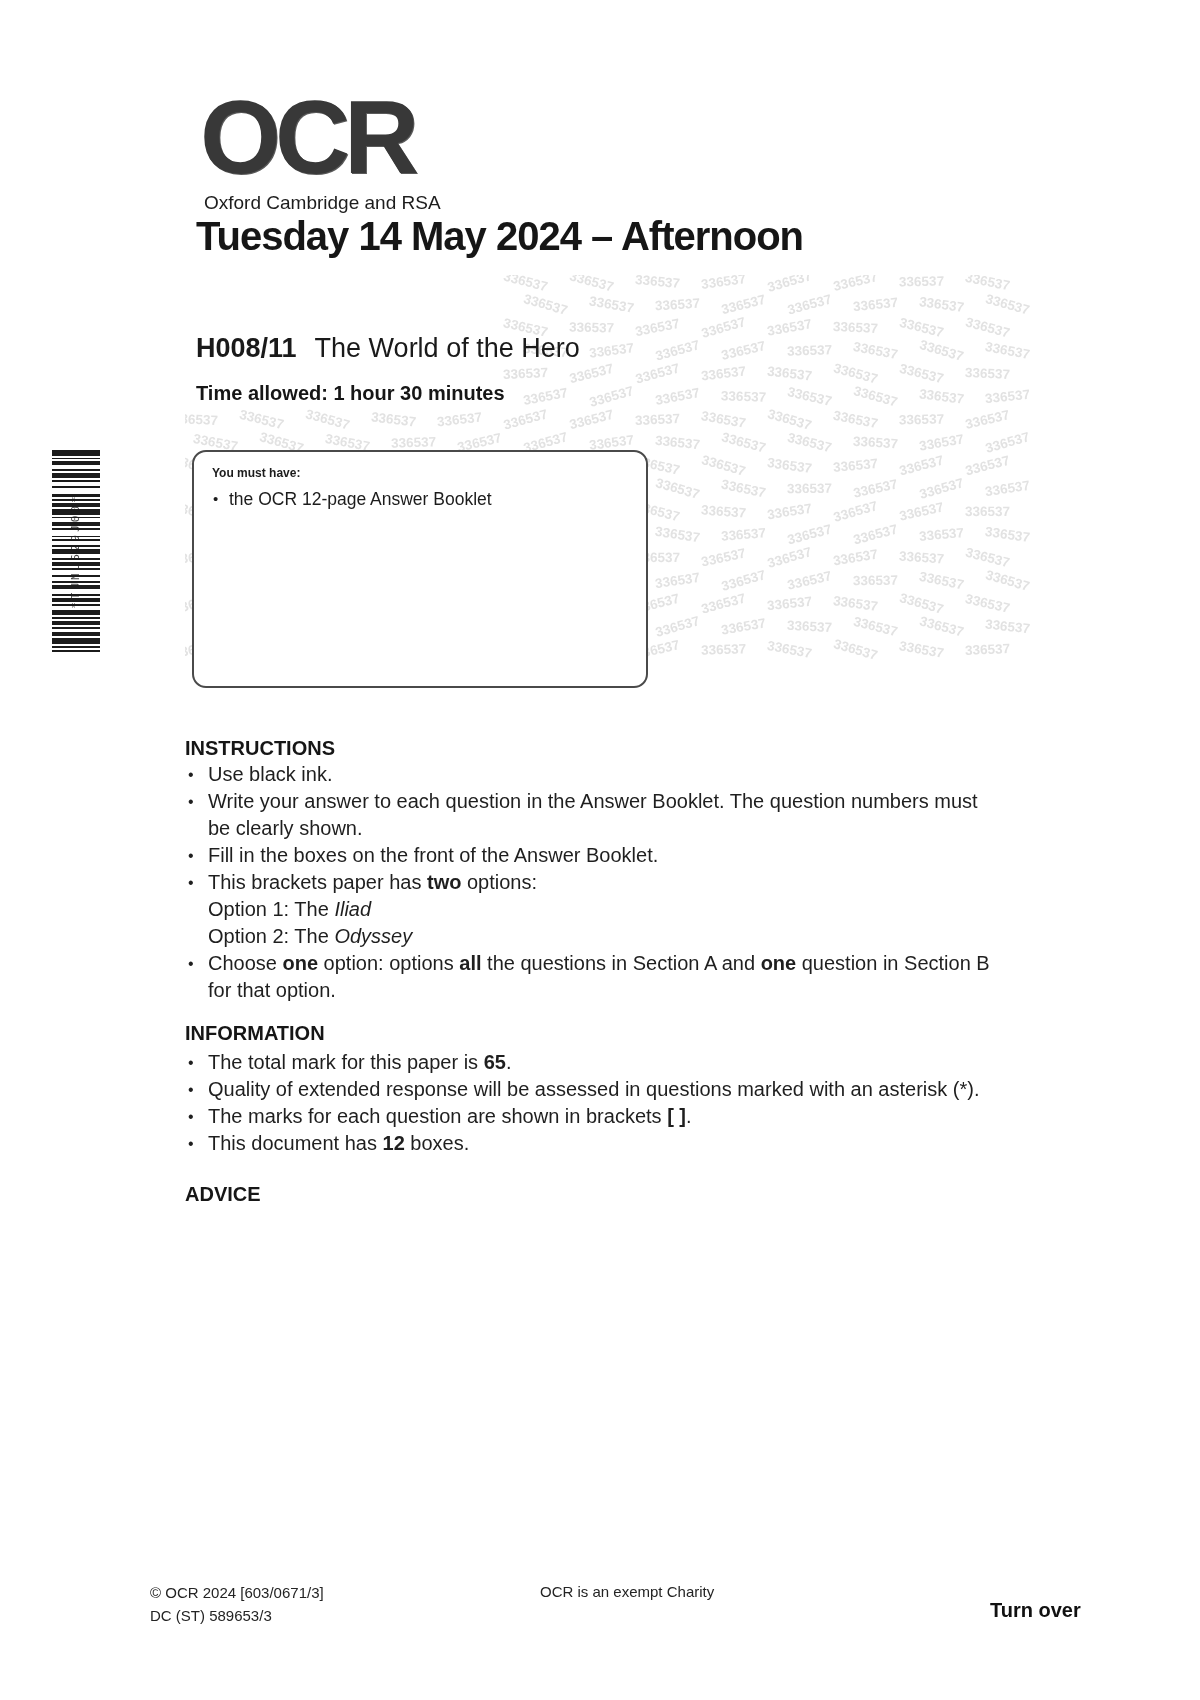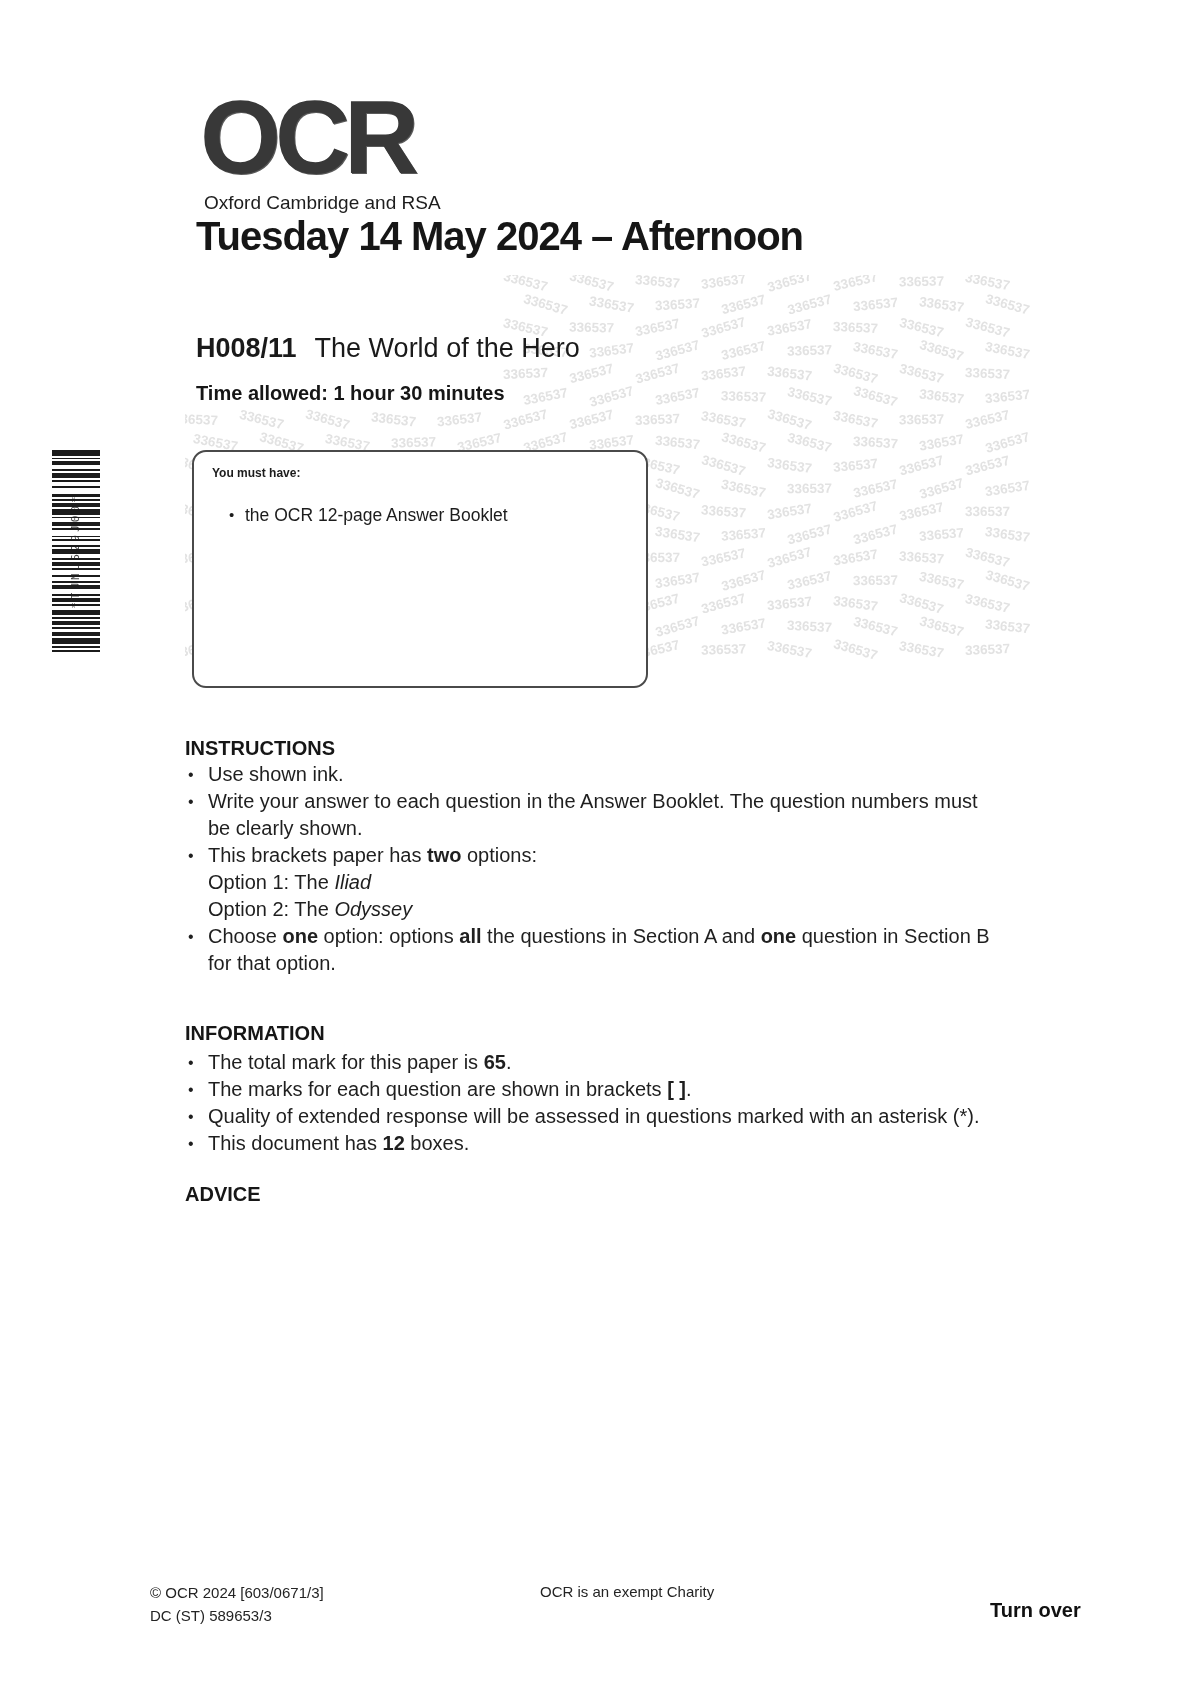--- a/index.html
+++ b/index.html
@@ -49,21 +49,21 @@
     position:absolute;font-size:13.5px;font-weight:bold;
     opacity:.5;white-space:nowrap;line-height:1;
   }
   
   .must-box{
     position:absolute;left:192px;top:450px;width:456px;height:238px;
     border:2px solid #4a4a4a;border-radius:14px;background:#ffffff;
     z-index:2;box-sizing:border-box;padding:8px 18px;
   }
   .must-box .mh-head{font-size:12px;font-weight:bold;line-height:26px;}
-  .must-box ul{margin:16px;padding:0;list-style:none;}
+  .must-box ul{margin:0;padding:0;list-style:none;}
   .must-box li{
     position:relative;font-size:17.5px;line-height:26px;padding-left:17px;
   }
   .must-box li::before{
     content:"•";position:absolute;left:1px;top:0;font-size:15px;
   }
   
   .barcode{
     position:absolute;left:52px;top:450px;width:48px;height:202px;z-index:2;
   }
@@ -360,35 +360,36 @@
 
   <div class="must-box">
     <div class="mh-head">You must have:</div>
     <ul>
       <li>the OCR 12-page Answer Booklet</li>
     </ul>
   </div>
 
   <div class="sec-head" id="instructions-head">INSTRUCTIONS</div>
   <ul class="bullets" id="instructions-list">
-    <li><span>Use shown ink.</span></li>
+    <li><span>Use black ink.</span></li>
     <li><span>Write your answer to each question in the Answer Booklet. The question numbers must
 be clearly shown.</span></li>
+    <li><span>Fill in the boxes on the front of the Answer Booklet.</span></li>
     <li><span>This brackets paper has </span><span style="font-weight: bold;">two</span><span> options:
 Option 1: The </span><span style="font-style: italic;">Iliad</span><span>
 Option 2: The </span><span style="font-style: italic;">Odyssey</span></li>
     <li><span>Choose </span><span style="font-weight: bold;">one</span><span> option: options </span><span style="font-weight: bold;">all</span><span> the questions in Section A and </span><span style="font-weight: bold;">one</span><span> question in Section B
 for that option.</span></li>
   </ul>
 
   <div class="sec-head" id="information-head">INFORMATION</div>
   <ul class="bullets" id="information-list">
     <li><span>The total mark for this paper is </span><span style="font-weight: bold;">65</span><span>.</span></li>
+    <li><span>Quality of extended response will be assessed in questions marked with an asterisk (*).</span></li>
     <li><span>The marks for each question are shown in brackets </span><span style="font-weight: bold;">[ ]</span><span>.</span></li>
-    <li><span>Quality of extended response will be assessed in questions marked with an asterisk (*).</span></li>
     <li><span>This document has </span><span style="font-weight: bold;">12</span><span> boxes.</span></li>
   </ul>
 
   <div class="sec-head" id="advice-head">ADVICE</div>
 
   <div class="footer-left">
     <div>© OCR 2024 [603/0671/3]</div>
     <div>DC (ST) 589653/3</div>
   </div>
   <div class="footer-center">OCR is an exempt Charity</div>

